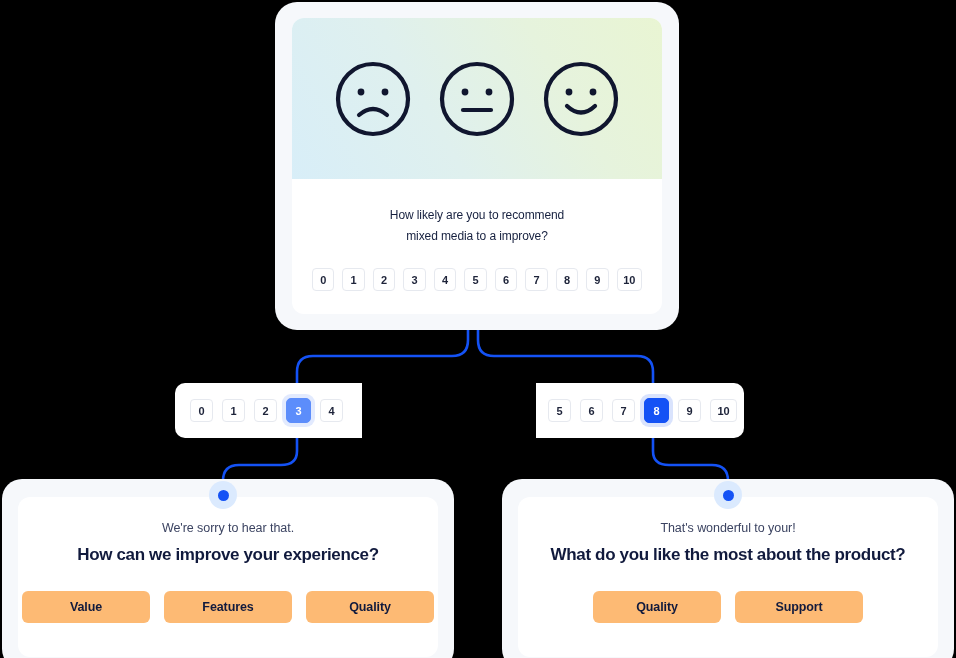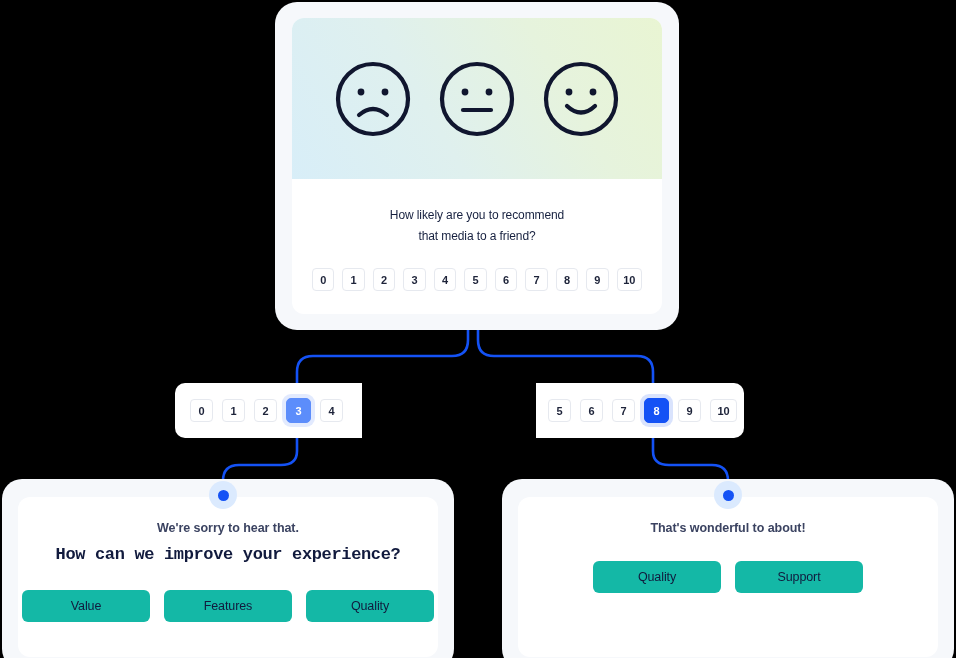--- a/index.html
+++ b/index.html
@@ -101,38 +101,37 @@
   .bot-shell.right { left: 502px; width: 452px; }
   .bot-card {
     position: absolute; top: 497px; height: 160px;
     background: #ffffff; border-radius: 12px;
     text-align: center;
     padding-top: 24px;
   }
   .bot-card.left  { left: 18px;  width: 420px; }
   .bot-card.right { left: 518px; width: 420px; }
   .lead {
-    font-size: 12.5px; color: #3b4361; font-weight: 700;
+    font-size: 12.5px; color: #3b4361; font-weight: 400;
     letter-spacing: -0.05px;
   }
   .headline {
     margin-top: 10px;
     font-size: 17px; font-weight: 700; color: #111a3d;
     letter-spacing: -0.35px;
-    font-family: Liberation Mono, monospace;
   }
   .opts {
     display: flex; justify-content: center; gap: 14px;
     margin-top: 26px;
   }
   .opt {
     width: 128px; height: 32px;
-    background: #14b8a6; border-radius: 6px;
+    background: #fdba74; border-radius: 6px;
     display: flex; align-items: center; justify-content: center;
-    font-size: 12.5px; font-weight: 400; color: #111a3d;
+    font-size: 12.5px; font-weight: 700; color: #111a3d;
     letter-spacing: -0.1px;
   }
   .dot-wrap { position: absolute; width: 0; height: 0; }
   .dot-halo {
     position: absolute; width: 28px; height: 28px; left: -14px; top: -14px;
     background: #dbeafe; border-radius: 50%;
   }
   .dot-core {
     position: absolute; width: 11px; height: 11px; left: -5.5px; top: -5.5px;
     background: #1452f5; border-radius: 50%;
@@ -179,21 +178,21 @@
           <circle cx="28" cy="33" r="3.4" fill="#10162f"></circle>
           <circle cx="52" cy="33" r="3.4" fill="#10162f"></circle>
           <path d="M26,47 Q40,60 54,47" fill="none" stroke="#10162f" stroke-width="4.2" stroke-linecap="round"></path>
         </svg>
 
       </div>
     </div>
 
     <div class="q-block">
       <div class="q-text">How likely are you to recommend</div>
-      <div class="q-text">that media to a friend?</div>
+      <div class="q-text">mixed media to a improve?</div>
       <div class="scale-row" id="scale-row">
           <div class="num-box">0</div>
           <div class="num-box">1</div>
           <div class="num-box">2</div>
           <div class="num-box">3</div>
           <div class="num-box">4</div>
           <div class="num-box">5</div>
           <div class="num-box">6</div>
           <div class="num-box">7</div>
           <div class="num-box">8</div>
@@ -231,21 +230,22 @@
         <div class="opt">Quality</div>
       </div>
   </div>
   <div class="dot-wrap" style="left:223px; top:495px;">
     <div class="dot-halo"></div>
     <div class="dot-core"></div>
   </div>
 
   <div class="bot-shell right"></div>
   <div class="bot-card right">
-    <div class="lead">That's wonderful to about!</div>
+    <div class="lead">That's wonderful to your!</div>
+    <div class="headline">What do you like the most about the product?</div>
     <div class="opts" id="opts-right">
         <div class="opt">Quality</div>
         <div class="opt">Support</div>
       </div>
   </div>
   <div class="dot-wrap" style="left:728px; top:495px;">
     <div class="dot-halo"></div>
     <div class="dot-core"></div>
   </div>
 

